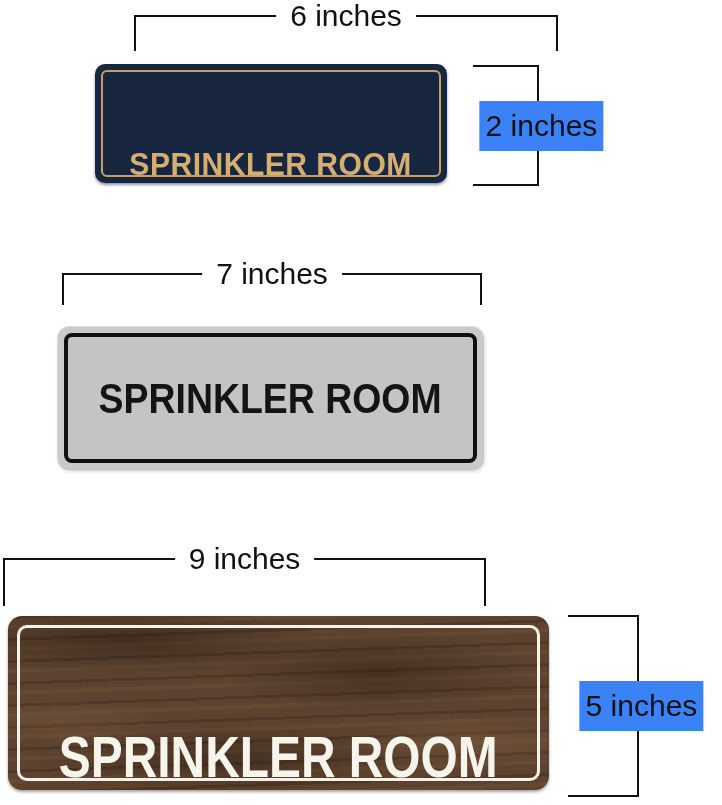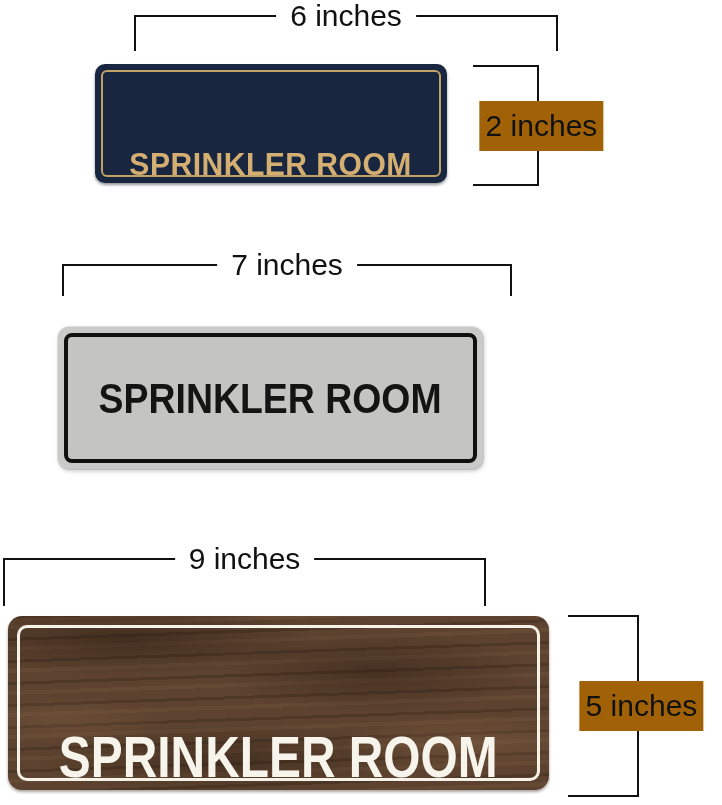--- a/index.html
+++ b/index.html
@@ -12,21 +12,21 @@
   .wdim .line{position:absolute;top:0;left:0;right:0;border-top:2px solid var(--ink);}
   .wdim .tickL{position:absolute;left:0;top:0;bottom:0;border-left:2px solid var(--ink);}
   .wdim .tickR{position:absolute;right:0;top:0;bottom:0;border-right:2px solid var(--ink);}
   .wdim .lbl{position:absolute;left:50%;top:1px;transform:translate(-50%,-50%);
              background:#ffffff;padding:0 14px;font-size:30px;color:var(--ink);white-space:nowrap;}
 
   
   .hdim{position:absolute;border-top:2px solid var(--ink);border-bottom:2px solid var(--ink);
         border-right:2px solid var(--ink);}
   .hdim .lbl{position:absolute;right:-2px;top:50%;transform:translate(52%,-50%);
-             background:#a16207;padding:8px 6px;font-size:30px;color:var(--ink);white-space:nowrap;}
+             background:#3b82f6;padding:8px 6px;font-size:30px;color:var(--ink);white-space:nowrap;}
 
   
   .sign{position:absolute;display:flex;align-items:flex-end;justify-content:center;}
   .sign .txt{font-weight:bold;white-space:nowrap;}
 
   .sign-navy{background:#18273f;border-radius:10px;box-shadow:0 2px 3px rgba(15,20,35,.45);}
   .sign-navy .pinstripe{position:absolute;inset:6px;border:2px solid #c2a167;border-radius:6px;}
   .sign-navy .txt{color:#d5ae72;font-size:31px;letter-spacing:.5px;transform:scaleX(.97);}
 
   .sign-silver{background:#cacac8;border-radius:11px;padding:6px;box-sizing:border-box;
@@ -46,21 +46,21 @@
       repeating-linear-gradient(178deg, rgba(25,15,8,.22) 0 3px, rgba(0,0,0,0) 3px 9px,
         rgba(130,97,70,.20) 9px 13px, rgba(0,0,0,0) 13px 22px);}
   .sign-wood .pinstripe{position:absolute;inset:9px;border:3px solid #f5f2e9;border-radius:10px;}
   .sign-wood .txt{color:#f7f4ec;font-size:57px;transform:scaleX(.84);}
 
   
   #wdim1{left:93px;  top:15px;  width:424px; height:36px;margin-left:41px;}
   #sign1{left:95px;  top:64px;  width:352px; height:119px;}
   #hdim1{left:473px; top:65px;  width:64px;  height:117px;}
 
-  #wdim2{left:62px;  top:264px; width:420px; height:32px;padding-left:30px;}
+  #wdim2{left:62px;  top:273px; width:420px; height:32px;}
   #sign2{left:58px;  top:327px; width:425px; height:142px;}
   #hdim2{left:507px; top:328px; width:69px;  height:139px;}
 
   #wdim3{left:3px;   top:558px; width:483px; height:48px;}
   #sign3{left:8px;   top:616px; width:541px; height:174px;}
   #hdim3{left:568px; top:615px; width:69px;  height:178px;}
 </style>
 </head>
 <body>
 

